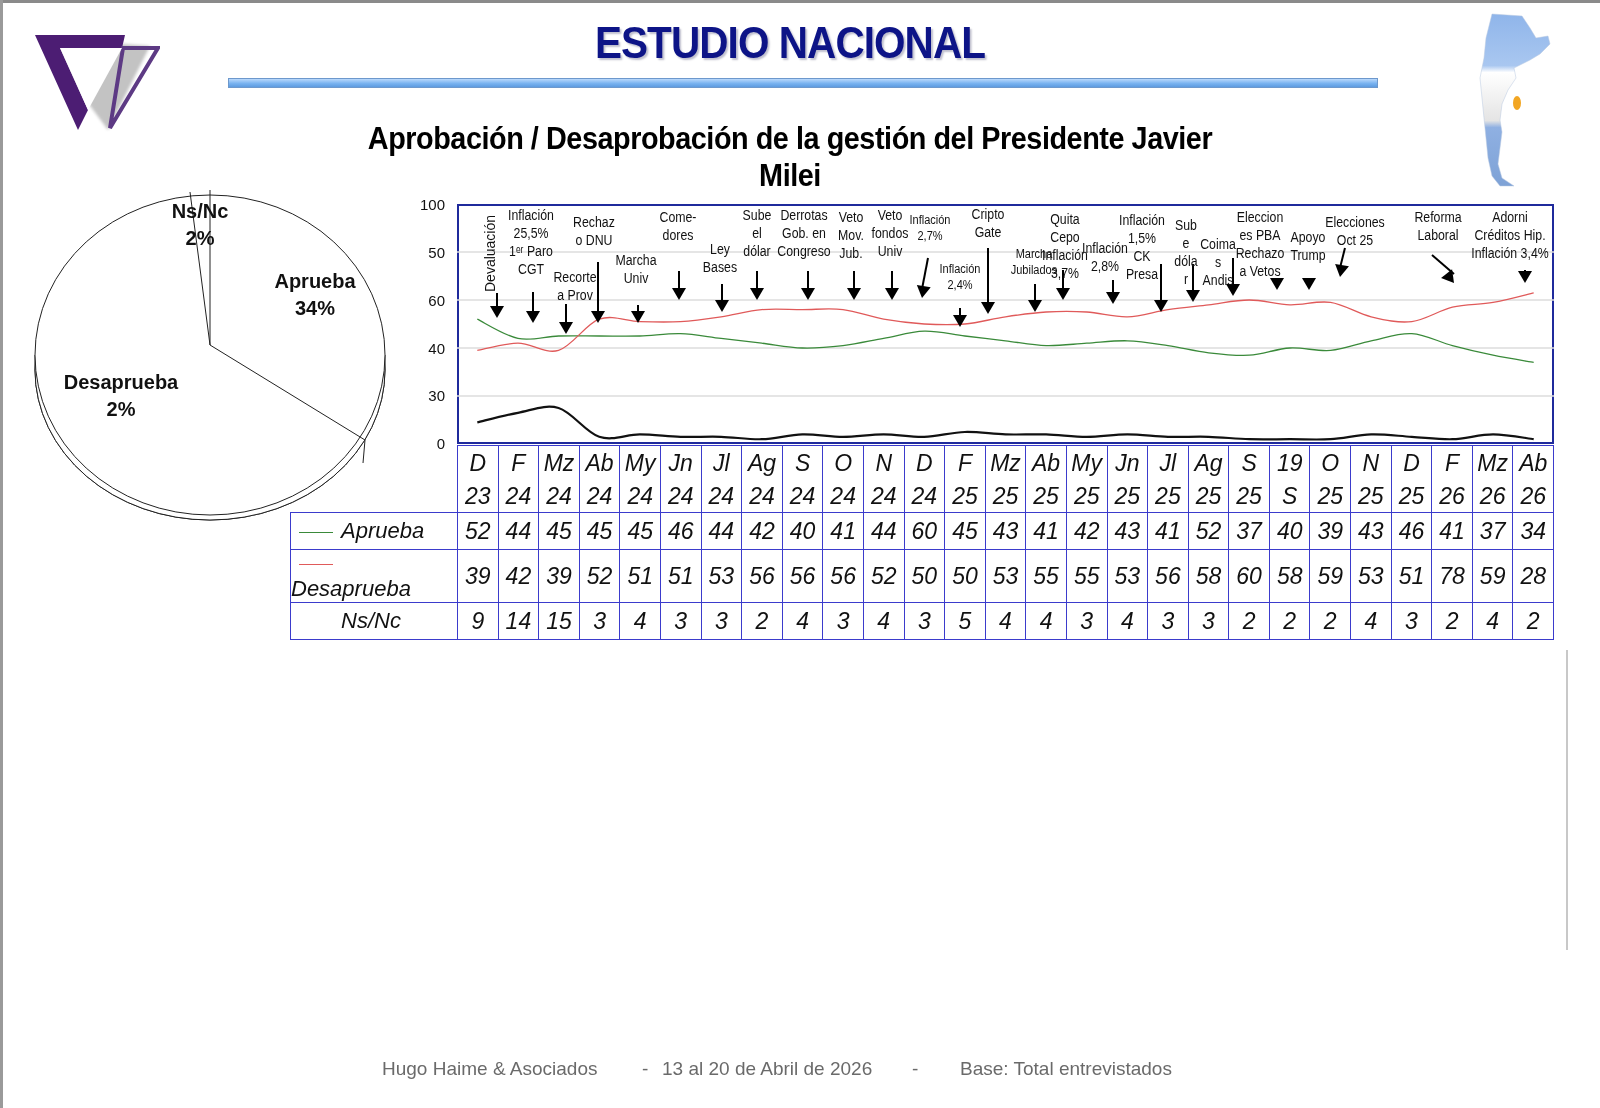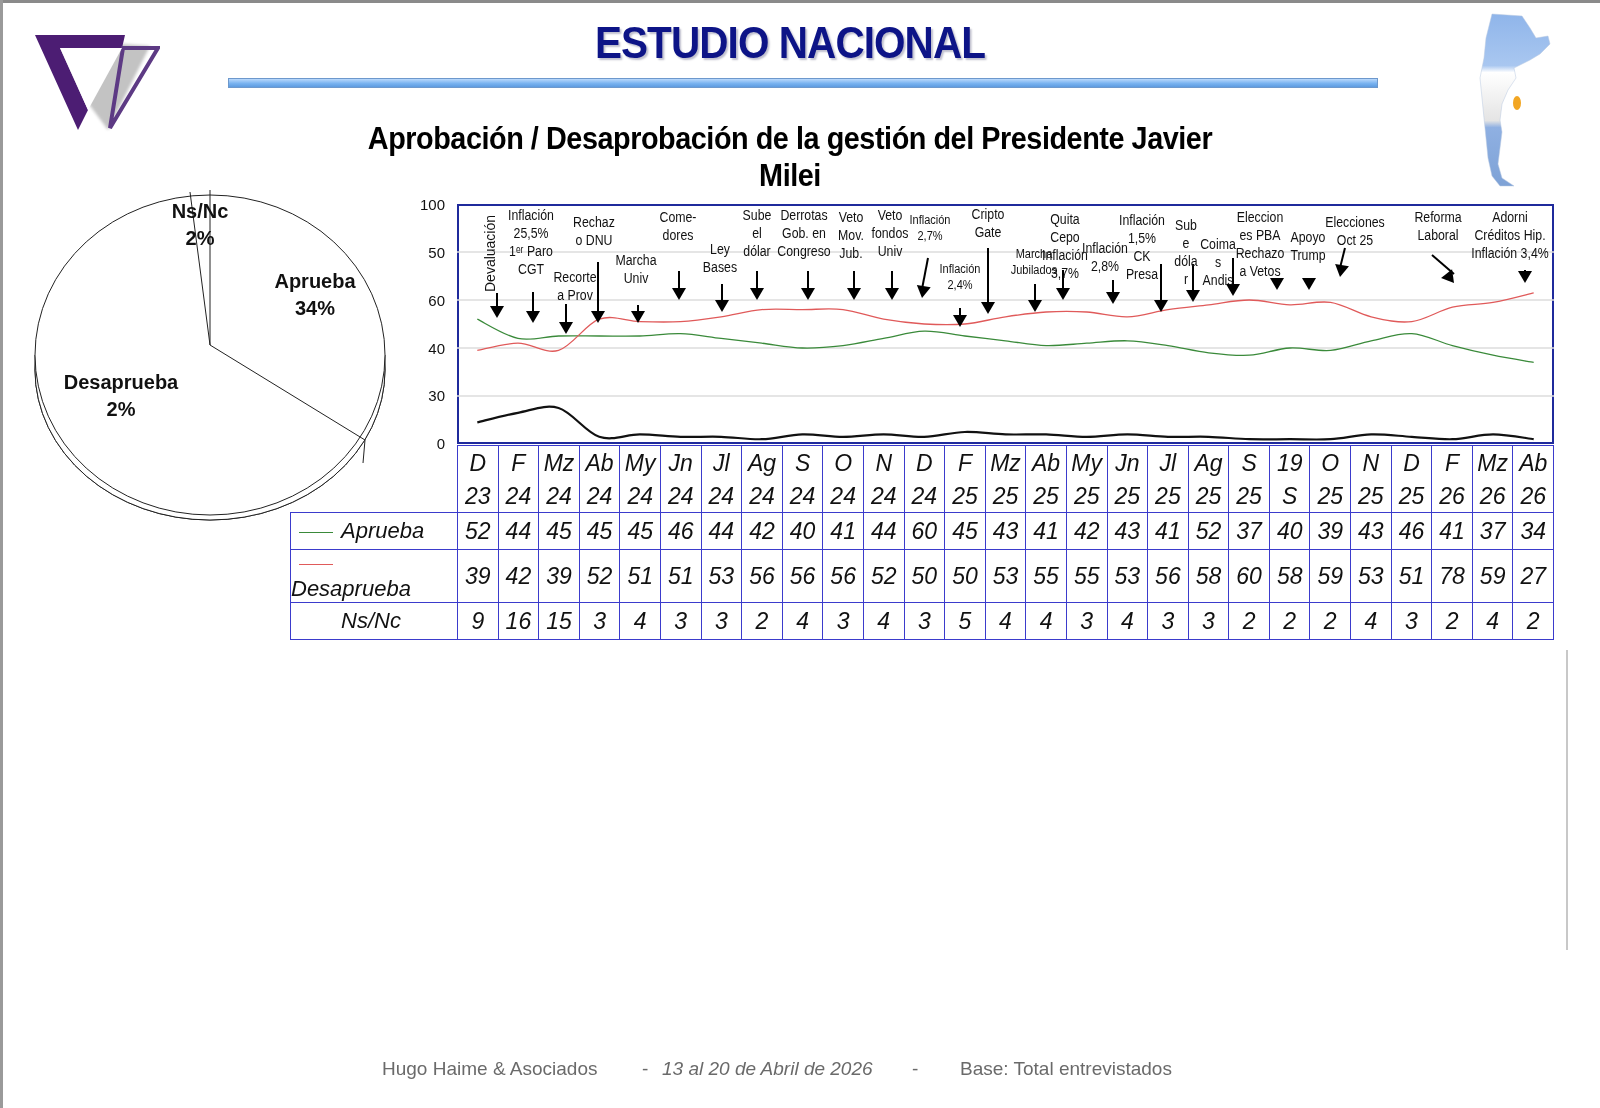--- a/index.html
+++ b/index.html
@@ -475,26 +475,26 @@
         <td>53</td>
         <td>56</td>
         <td>58</td>
         <td>60</td>
         <td>58</td>
         <td>59</td>
         <td>53</td>
         <td>51</td>
         <td>78</td>
         <td>59</td>
-        <td>27</td>
+        <td>28</td>
       </tr>
       <tr class="row">
         <td class="lbl"><span class="swatch" style="border-top-color: transparent;"></span><span>Ns/Nc</span></td>
         <td>9</td>
-        <td>16</td>
+        <td>14</td>
         <td>15</td>
         <td>3</td>
         <td>4</td>
         <td>3</td>
         <td>3</td>
         <td>2</td>
         <td>4</td>
         <td>3</td>
         <td>4</td>
         <td>3</td>
@@ -512,15 +512,15 @@
         <td>3</td>
         <td>2</td>
         <td>4</td>
         <td>2</td>
       </tr>
     </tbody>
 </table>
 
 <div class="footer" style="left:382px;">Hugo Haime &amp; Asociados</div>
 <div class="footer" style="left:642px;">-</div>
-<div class="footer" style="left:662px;font-style:italic;">13 al 20 de Abril de 2026</div>
+<div class="footer" style="left:662px;">13 al 20 de Abril de 2026</div>
 <div class="footer" style="left:912px;">-</div>
 <div class="footer" style="left:960px;">Base: Total entrevistados</div>
 
 </body></html>

